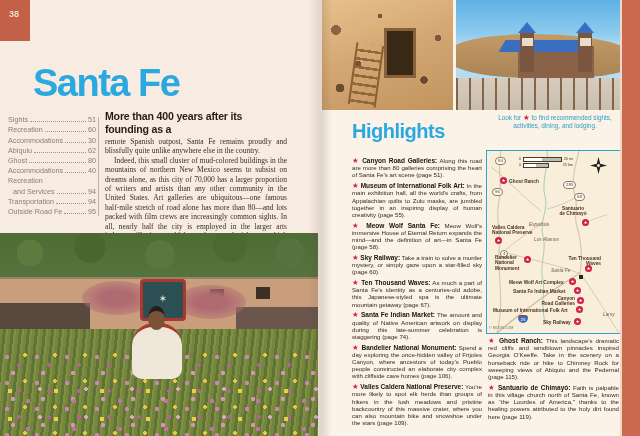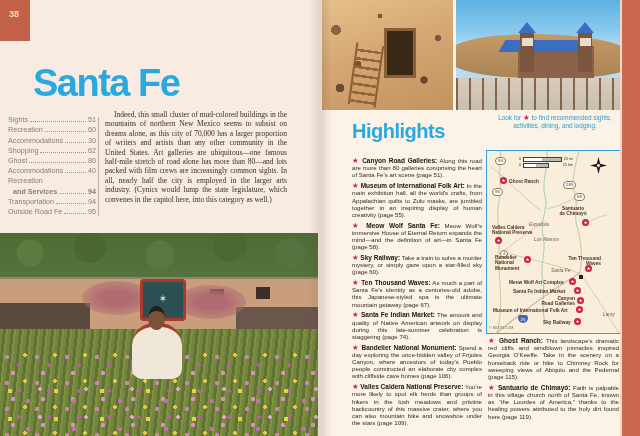--- a/index.html
+++ b/index.html
@@ -10,21 +10,21 @@
     background:linear-gradient(to right,rgba(0,0,0,0) 0%,rgba(90,60,50,.10) 45%,rgba(90,60,50,.16) 55%,rgba(0,0,0,0) 100%);z-index:40;pointer-events:none;}
 
   
   .page-tab{position:absolute;left:0;top:0;width:30px;height:41px;background:#c36048;z-index:5;}
   .page-tab span{position:absolute;left:9px;top:9px;font-size:9px;font-weight:bold;color:#f4d9c9;}
   .lp-title{position:absolute;left:33px;top:62px;font-size:38px;font-weight:800;letter-spacing:-1.5px;color:#2aa8e0;}
   .toc{position:absolute;left:8px;top:114px;width:88px;font-size:7.2px;color:#8e7d70;}
   .toc-row{display:flex;align-items:flex-end;height:10.2px;}
   .toc-row .dots{flex:1;border-bottom:1px dotted #a4937f;margin:0 2px 2px 2px;min-width:4px;}
   .toc-row.no-dots .dots{border-bottom:none;}
-  .toc-row.indent{padding-left:5px;font-weight:bold;}
+  .toc-row.indent{padding-left:5px;}
   .toc-page{white-space:nowrap;}
   .toc-divider{position:absolute;left:98px;top:117px;width:1px;height:99px;background:#c0b0a2;}
   .intro{position:absolute;left:105px;top:110px;width:182px;color:#392c24;}
   .intro .lead{font-size:10.6px;font-weight:bold;color:#241d18;letter-spacing:-0.2px;line-height:13px;margin:0 0 1px 0;}
   .intro p{font-family:"Liberation Serif",serif;font-size:7.5px;line-height:9.4px;text-align:justify;margin:0;}
   .intro .p2{text-indent:9px;}
 
   
   .photo-garden{position:absolute;left:0;top:233px;width:318px;height:203px;overflow:hidden;background:#6f8040;}
   .ph-trees{position:absolute;left:0;top:0;width:100%;height:78px;
@@ -147,21 +147,21 @@
         <span>Recreation</span>
         <span class="dots"></span>
         <span class="toc-page">60</span>
       </div>
     <div class="toc-row">
         <span>Accommodations</span>
         <span class="dots"></span>
         <span class="toc-page">30</span>
       </div>
     <div class="toc-row">
-        <span>Shopping</span>
+        <span>Abiquiu</span>
         <span class="dots"></span>
         <span class="toc-page">62</span>
       </div>
     <div class="toc-row">
         <span>Ghost</span>
         <span class="dots"></span>
         <span class="toc-page">80</span>
       </div>
     <div class="toc-row">
         <span>Accommodations</span>
@@ -185,20 +185,22 @@
       </div>
     <div class="toc-row">
         <span>Outside Road Fe</span>
         <span class="dots"></span>
         <span class="toc-page">95</span>
       </div>
   </div>
   <div class="toc-divider"></div>
 
   <div class="intro">
+    <div class="lead">More than 400 years after its founding as a</div>
+    <p>remote Spanish outpost, Santa Fe remains proudly and blissfully quite unlike anywhere else in the country.</p>
     <p class="p2">Indeed, this small cluster of mud-colored buildings in the mountains of northern New Mexico seems to subsist on dreams alone, as this city of 70,000 has a larger proportion of writers and artists than any other community in the United States. Art galleries are ubiquitous—one famous half-mile stretch of road alone has more than 80—and lots packed with film crews are increasingly common sights. In all, nearly half the city is employed in the larger arts industry. (Cynics would lump the state legislature, which convenes in the capitol here, into this category as well.)</p>
   </div>
 
   <div class="photo-garden">
     <div class="ph-trees"></div>
     <div class="ph-building"></div>
     <div class="ph-portal"></div>
     <div class="ph-portal2"></div>
     <div class="ph-window" style="left:210px;top:56px;"></div>
     <div class="ph-window" style="left:256px;top:54px;"></div>

